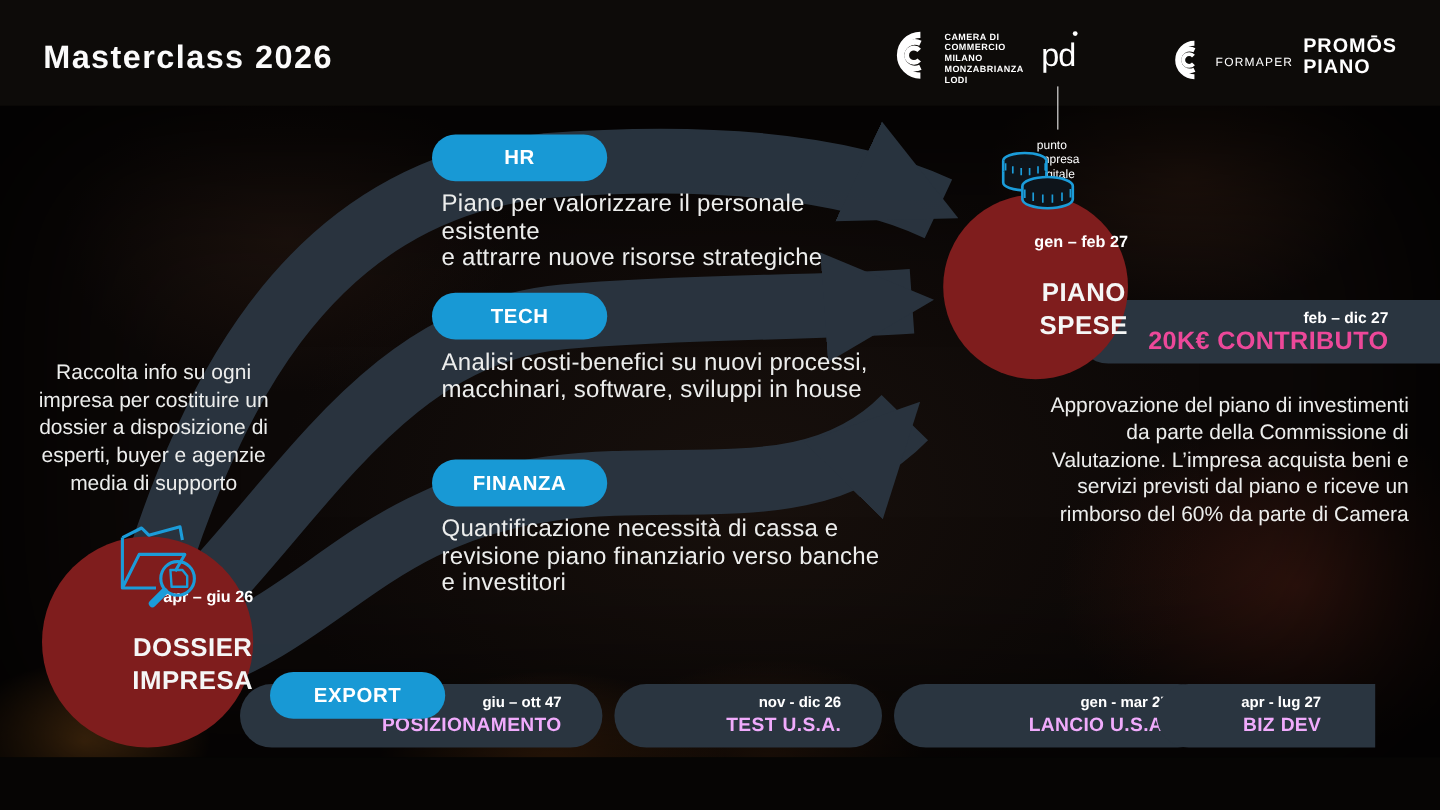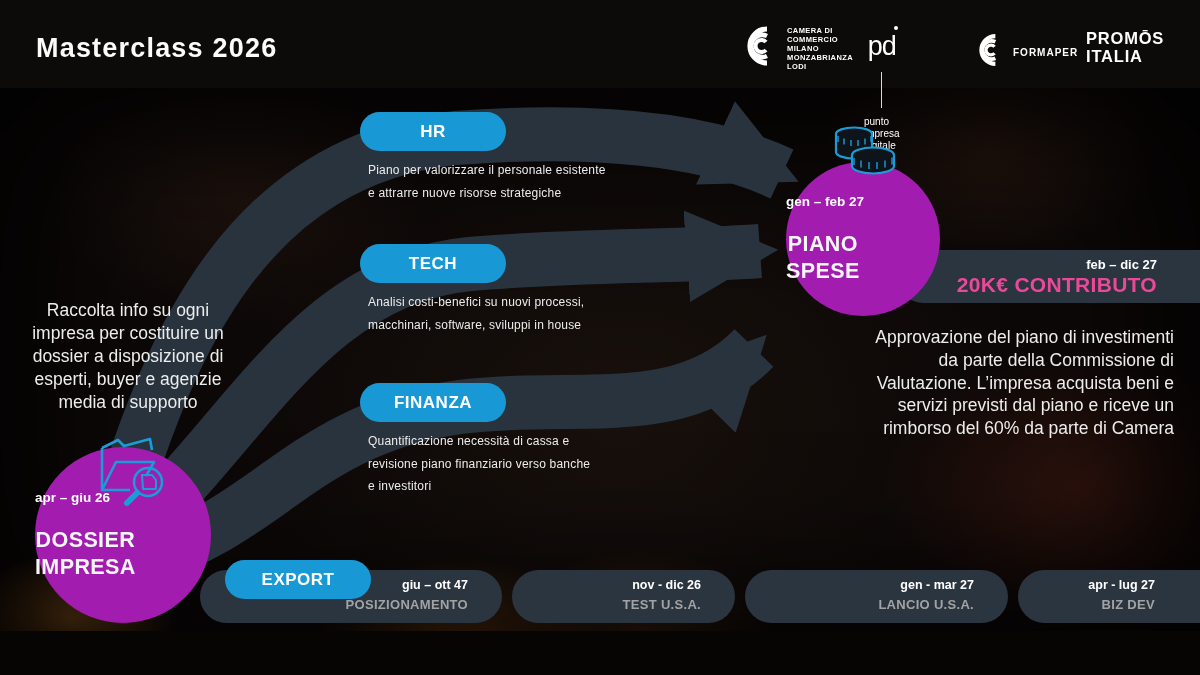--- a/index.html
+++ b/index.html
@@ -34,31 +34,31 @@
   }
   .logo { position:absolute; display:flex; align-items:center; gap:7px; color:#fff; }
   .logo-camera { left:736px; top:24px; }
   .logo-camera .lines { font-size:7.5px; font-weight:700; line-height:9px; letter-spacing:.4px; white-space:pre-line; }
   .logo-pid { left:864px; top:28px; gap:8px;flex-direction:column; }
   .logo-pid .mono { font-size:27px; font-weight:300; letter-spacing:-1px; position:relative; line-height:36px;}
   .logo-pid .mono .dot { position:absolute; right:-2px; top:-2px; width:4px; height:4px; border-radius:50%; background:#fff; }
   .logo-pid .rule { width:1px; height:36px; background:rgba(255,255,255,.85); }
   .logo-pid .lines { font-size:10px; font-weight:400; line-height:12px; white-space:pre-line; }
   .logo-formaper { left:970px; top:32px; }
-  .logo-formaper .label { font-size:10px; font-weight:700; letter-spacing:1px; }
+  .logo-formaper .label { font-size:10px; font-weight:400; letter-spacing:1px; }
   .logo-promos { left:1086px; top:30px; }
   .logo-promos .lines { font-size:16.5px; font-weight:700; letter-spacing:.8px; line-height:17.5px; white-space:pre-line; }
 
   
   svg.arrows { position:absolute; left:0; top:0; z-index:2; }
 
   
   .node {
-    position:absolute; border-radius:50%; background:#a21caf; z-index:4;
-    display:flex; flex-direction:column; align-items:flex-start; justify-content:center; text-align:center;gap:17px;
+    position:absolute; border-radius:50%; background:#7f1d1d; z-index:4;
+    display:flex; flex-direction:column; align-items:flex-end; justify-content:center; text-align:center;gap:17px;
   }
   .node-left  { left:35px;  top:447px; width:176px; height:176px; }
   .node-right { left:786px; top:162px; width:154px; height:154px; }
   .node .dates { font-size:13.5px; font-weight:700; color:#fff; margin-bottom:5px; }
   .node .ntitle { font-size:21.5px; font-weight:600; letter-spacing:.4px; line-height:27px; color:#f5f6f6; white-space:pre-line; }
 
   .icon-abs { position:absolute; z-index:5; }
 
   
   .pill {
@@ -66,21 +66,21 @@
     display:flex; align-items:center; justify-content:center;
     font-size:17px; font-weight:600; letter-spacing:.5px; color:#fff;
   }
   .pill-hr      { left:360px; top:112px; }
   .pill-tech    { left:360px; top:244px; }
   .pill-finanza { left:360px; top:383px; }
   .pill-export  { left:225px; top:560px; }
 
   
   .desc {
-    position:absolute; z-index:4; font-size:12px; line-height:22.5px;
+    position:absolute; z-index:4; font-size:20px; line-height:22.5px;
     letter-spacing:.2px; color:#ecedec; white-space:pre-line;
   }
   .desc-hr      { left:368px; top:159px; width:390px; }
   .desc-tech    { left:368px; top:291px; width:390px; }
   .desc-finanza { left:368px; top:430px; width:390px; }
   .para-left {
     position:absolute; left:8px; top:299px; width:240px; z-index:4; text-align:center;
     font-size:17.5px; line-height:23px; color:#ecedec; white-space:pre-line;
   }
   .para-right {
@@ -98,25 +98,25 @@
   .contrib .dates { font-size:13px; font-weight:700; color:#fff; line-height:15px; }
   .contrib .label { font-size:21px; font-weight:600; letter-spacing:.3px; color:#ec4899; line-height:25px; }
 
   
   .seg {
     position:absolute; top:570px; height:53px; background:#2a3540; z-index:3;
     border-radius:27px; display:flex; flex-direction:column; align-items:flex-end; justify-content:center;
     padding-right:34px;
   }
   .seg .dates { font-size:12.5px; font-weight:700; color:#fff; line-height:15px; }
-  .seg .label { font-size:13px; font-weight:600; letter-spacing:.3px; color:#a3a3a3; line-height:23px; }
+  .seg .label { font-size:16px; font-weight:600; letter-spacing:.3px; color:#f0abfc; line-height:23px; }
   .seg-0 { left:200px;  width:302px; }
   .seg-1 { left:512px;  width:223px; }
   .seg-2 { left:745px;  width:263px; }
-  .seg-3 { left:1018px; width:182px; border-radius:27px 0 0 27px; padding-right:45px; }
+  .seg-3 { left:964px; width:182px; border-radius:27px 0 0 27px; padding-right:45px; }
 </style>
 </head>
 <body>
 
 <div class="slide">
 
   <div class="photo"></div>
   <div class="band-top"></div>
   <div class="band-bottom"></div>
 
@@ -151,21 +151,21 @@
         <path d="M31 5 A17 17 0 1 0 31 39" stroke-width="5.2"></path>
         <path d="M31 12 A11 11 0 1 0 31 32" stroke-width="4.6"></path>
         <path d="M30 18 A6 6 0 1 0 30 26" stroke-width="4"></path>
       </svg>
     </span>
     <span class="label">FORMAPER</span>
   </div>
 
   <div class="logo logo-promos">
     <span class="lines">PROMŌS
-ITALIA</span>
+PIANO</span>
   </div>
 
   <svg class="arrows" width="1200" height="675" viewBox="0 0 1200 675">
     <defs>
       <marker id="ah" viewBox="0 0 10 10" refX="8" refY="5" markerWidth="1.7" markerHeight="1.9" orient="auto">
         <path d="M0 0 L10 5 L0 10 z" fill="#2a3540"></path>
       </marker>
     </defs>
     <g fill="none" stroke="#2a3540" stroke-width="54" opacity="0.97">
       <path d="M118 515 C 170 340, 250 160, 455 138 C 590 128, 705 138, 782 174" marker-end="url(#ah)"></path>

